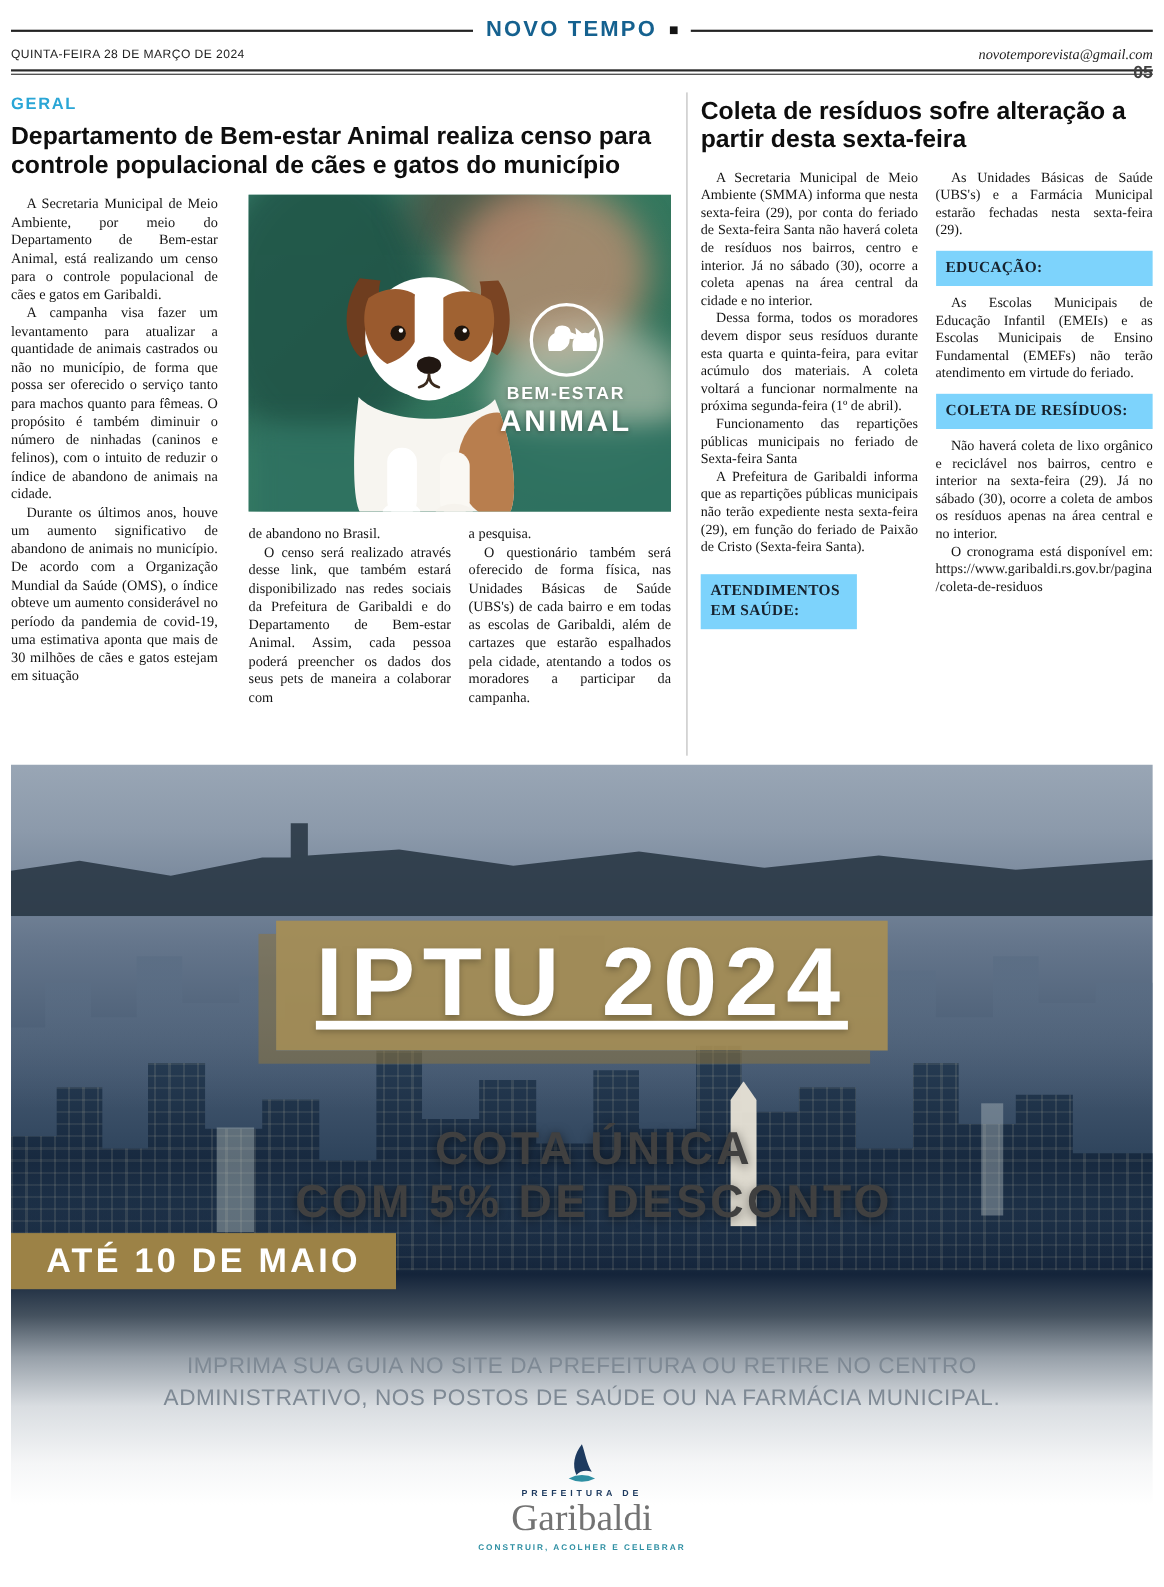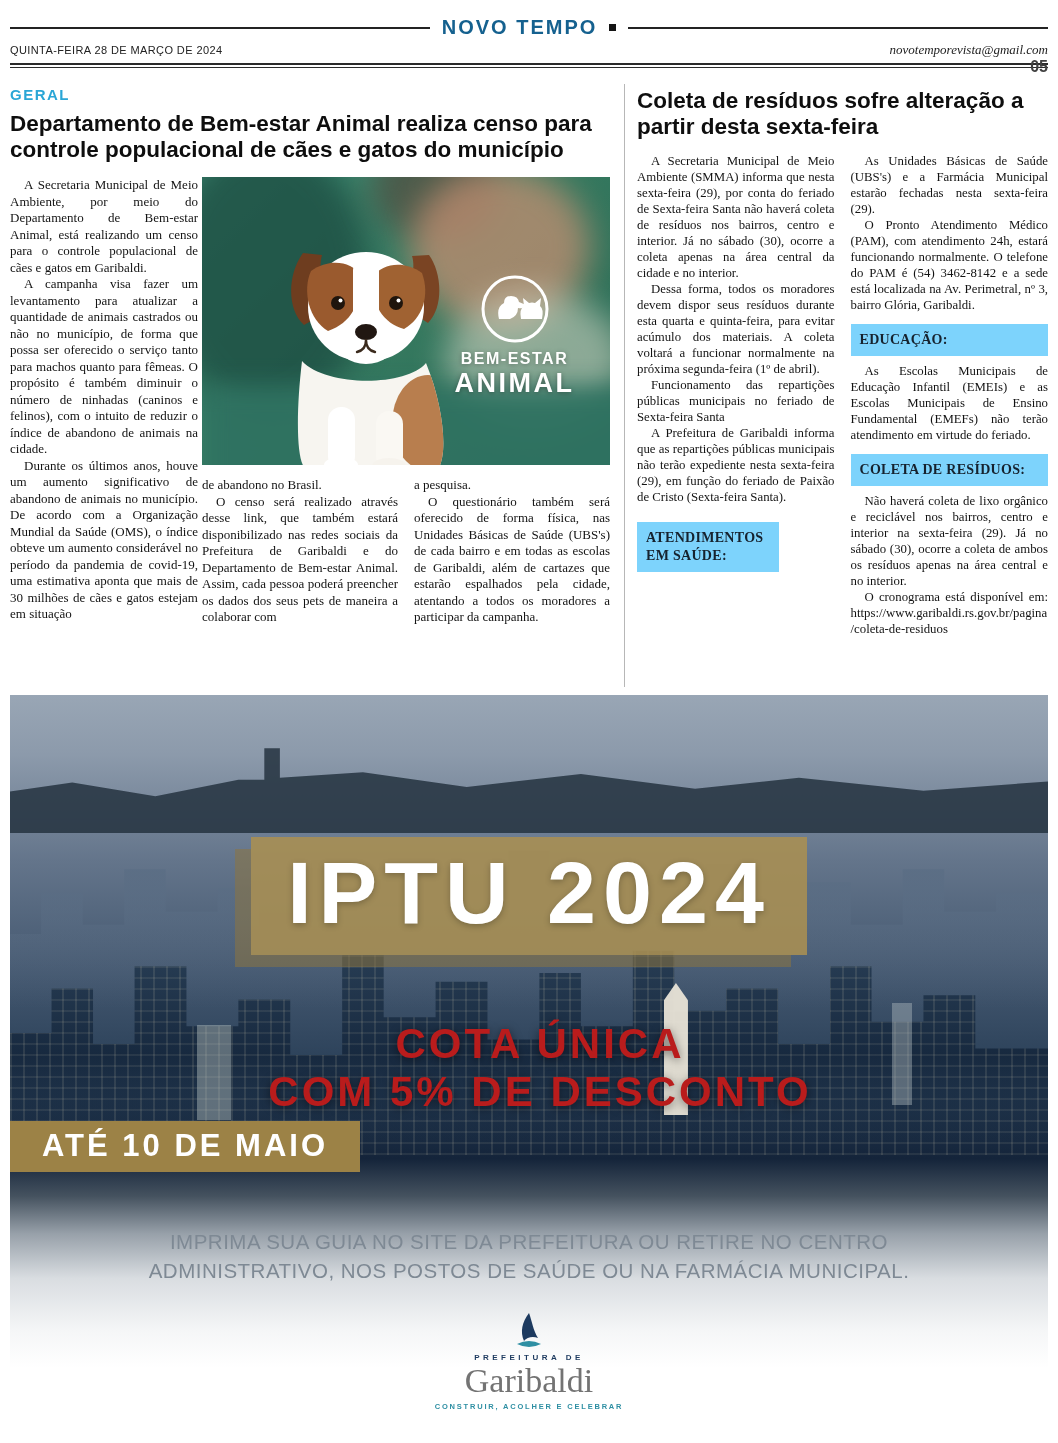--- a/index.html
+++ b/index.html
@@ -21,21 +21,21 @@
   
   .content { display: flex; height: 623px; overflow: hidden; padding-top: 6px; }
   .article-left { width: 600px; flex: none; }
   .v-divider { width: 1px; background: #b7b7b7; margin: 6px 12px 8px 14px; }
   .article-right { flex: 1; min-width: 0; }
 
   .section-label { font: bold 15px "Liberation Sans", sans-serif; color: #2aa6d6; letter-spacing: 1.5px; margin: 8px 0 8px; }
   h1.headline { font: bold 22.5px/1.16 "Liberation Sans", sans-serif; color: #0e0e0e; margin: 4px 0 14px; }
   .article-right h1.headline { margin-top: 10px; }
 
-  .al-body { display: flex; gap: 4px; }
+  .al-body { display: flex; gap: 28px; }
   .col-first { width: 188px; flex: none; }
   .al-right { flex: 1; min-width: 0; }
   .two-cols { display: flex; gap: 16px; }
   .two-cols > div { flex: 1; min-width: 0; }
 
   .body-text p { font: 13px/1.27 "Liberation Serif", serif; color: #131313; text-align: justify; text-indent: 14px; overflow-wrap: anywhere; hyphens: auto; }
   .no-first-indent p:first-child { text-indent: 0; }
   .article-right .body-text p { font-size: 12.8px; line-height: 1.25; }
 
   .info-box { background: #7dd3fc; color: #16222e; font: bold 14px/1.3 "Liberation Serif", serif; padding: 7px 9px; margin: 10px 0 8px; letter-spacing: .3px; }
@@ -70,22 +70,22 @@
     background-image: repeating-linear-gradient(90deg, rgba(255,240,200,.10) 0 2px, transparent 2px 13px),
                       repeating-linear-gradient(180deg, rgba(255,240,200,.08) 0 2px, transparent 2px 11px); }
   .bld { position: absolute; }
   .b-church { left: 63%; top: 288px; width: 24px; height: 132px; background: #e9e4d7; opacity: .95;
     clip-path: polygon(50% 0,100% 13%,100% 100%,0 100%,0 13%); }
   .b-left  { left: 18%; top: 330px; width: 34px; height: 95px; background: #c9d1cd; opacity: .4; }
   .b-right { left: 85%; top: 308px; width: 20px; height: 102px; background: #bcc5c8; opacity: .4; }
 
   .ad-title-wrap { position: absolute; top: 142px; width: 100%; text-align: center; }
   .ad-title { display: inline-block; font: bold 88px/1 "Liberation Sans", sans-serif; color: #fff; letter-spacing: 7px;
-    background: rgba(170,143,82,.88); padding: 12px 36px 18px; box-shadow: -16px 12px 0 rgba(140,117,64,.55); text-shadow: 0 2px 6px rgba(0,0,0,.25); }
-  .ad-cota, .ad-desconto { position: absolute; width: 100%; text-align: center; font: bold 42px/1 "Liberation Sans", sans-serif; color: #b91c1c; letter-spacing: 3px; text-shadow: 0 2px 10px rgba(0,0,0,.5); padding-left: 22px; }
+    background: rgba(170,143,82,.88); padding: 12px 36px 18px; box-shadow: -16px 12px 0 rgba(140,117,64,.55); text-shadow: 0 2px 6px rgba(0,0,0,.25); text-decoration: underline; }
+  .ad-cota, .ad-desconto { position: absolute; width: 100%; text-align: center; font: bold 42px/1 "Liberation Sans", sans-serif; color: #404040; letter-spacing: 3px; text-shadow: 0 2px 10px rgba(0,0,0,.5); padding-left: 22px; }
   .ad-cota { top: 328px; }
   .ad-desconto { top: 376px; }
   .ad-deadline-wrap { position: absolute; top: 426px; width: 100%; }
   .ad-deadline { display: inline-block; background: #9c8246; color: #fff; font: bold 31px/1 "Liberation Sans", sans-serif; letter-spacing: 3px; padding: 9px 32px 11px; }
   .ad-info { position: absolute; top: 532px; width: 100%; text-align: center; font: 20.5px/1.42 "Liberation Sans", sans-serif; color: #7e8994; letter-spacing: .5px; }
   .ad-logo { position: absolute; top: 616px; width: 100%; text-align: center; color: #1d3a5f; }
   .logo-pre { font: bold 8px "Liberation Sans", sans-serif; letter-spacing: 3.5px; margin-top: 2px; color: #1d3a5f; }
   .logo-name { font: 34px/1.1 "Liberation Serif", serif; color: #737373; }
   .logo-slogan { font: bold 7.5px "Liberation Sans", sans-serif; letter-spacing: 1.8px; color: #2e8fa3; margin-top: 3px; }
 </style>
@@ -195,21 +195,20 @@
               <p>A Secretaria Municipal de Meio Ambiente (SMMA) informa que nesta sexta-feira (29), por conta do feriado de Sexta-feira Santa não haverá coleta de resíduos nos bairros, centro e interior. Já no sábado (30), ocorre a coleta apenas na área central da cidade e no interior.</p>
               <p>Dessa forma, todos os moradores devem dispor seus resíduos durante esta quarta e quinta-feira, para evitar acúmulo dos materiais. A coleta voltará a funcionar normalmente na próxima segunda-feira (1º de abril).</p>
               <p>Funcionamento das repartições públicas municipais no feriado de Sexta-feira Santa</p>
               <p>A Prefeitura de Garibaldi informa que as repartições públicas municipais não terão expediente nesta sexta-feira (29), em função do feriado de Paixão de Cristo (Sexta-feira Santa).</p>
             </div>
           <div class="info-box narrow">ATENDIMENTOS EM SAÚDE:</div>
         </div>
         <div>
           <div class="body-text">
               <p>As Unidades Básicas de Saúde (UBS's) e a Farmácia Municipal estarão fechadas nesta sexta-feira (29).</p>
-              <p>O Pronto Atendimento Médico (PAM), com atendimento 24h, estará funcionando normalmente. O telefone do PAM é (54) 3462-8142 e a sede está localizada na Av. Perimetral, nº 3, bairro Glória, Garibaldi.</p>
             </div>
           <div class="info-box">EDUCAÇÃO:</div>
           <div class="body-text">
               <p>As Escolas Municipais de Educação Infantil (EMEIs) e as Escolas Municipais de Ensino Fundamental (EMEFs) não terão atendimento em virtude do feriado.</p>
             </div>
           <div class="info-box">COLETA DE RESÍDUOS:</div>
           <div class="body-text">
               <p>Não haverá coleta de lixo orgânico e reciclável nos bairros, centro e interior na sexta-feira (29). Já no sábado (30), ocorre a coleta de ambos os resíduos apenas na área central e no interior.</p>
               <p>O cronograma está disponível em: https://www.garibaldi.rs.gov.br/pagina/coleta-de-residuos</p>
             </div>

